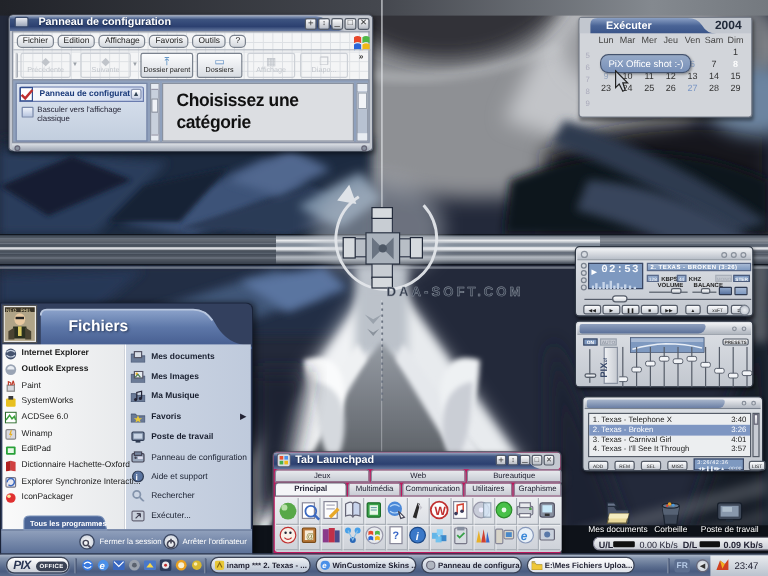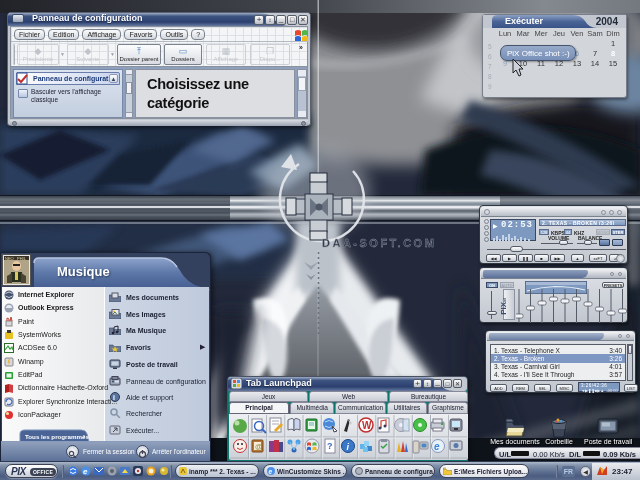--- a/index.html
+++ b/index.html
@@ -315,20 +315,29 @@
           </tr>
     <tr style="height:10px;">
             <td style="color:#98a8c0;">9</td>
             <td>10</td>
             <td>11</td>
             <td>12</td>
             <td>13</td>
             <td>14</td>
             <td>15</td>
           </tr>
+    <tr style="height:10px;">
+            <td>23</td>
+            <td>24</td>
+            <td>25</td>
+            <td>26</td>
+            <td style="color:#7a96c4;">27</td>
+            <td>28</td>
+            <td>29</td>
+          </tr>
   </tbody>
       </table>
   <div class="abs" style="left:5px;top:27px;font-size:6.5px;color:#aab;line-height:10px;">5<br>6<br>7<br>8<br>9</div>
 
   <div class="abs" style="left:17px;top:30px;width:76px;height:16px;background:linear-gradient(#96aac8,#7890b8);border:1px solid #44536e;border-radius:7px;box-shadow:1px 1px 2px rgba(0,0,0,.35);">
     <span style="position:absolute;left:6px;top:3px;font-size:8px;color:#fff;">PiX Office shot :-)</span>
   </div>
 
   <svg class="abs" width="14" height="20" style="left:28px;top:43px">
     <path d="M2,1 L2,15 L5,12 L8,18 L10,17 L8,11 L12,11 Z" fill="#cdd2da" stroke="#222" stroke-width="1"></path>
@@ -518,21 +527,21 @@
       <rect x="0" y="0" width="25" height="4" fill="#3a3428"></rect>
       <text x="1" y="4" font-size="4" fill="#e8d8a8">NEO&nbsp;&nbsp;&nbsp;PHIL</text>
       <ellipse cx="12.5" cy="10" rx="4.5" ry="5" fill="#e8c8a0"></ellipse>
       <rect x="9" y="8" width="7" height="2" fill="#222"></rect>
       <path d="M7,16 L18,16 L19,26 L6,26 Z" fill="#2a3020"></path>
       <rect x="11" y="16" width="3" height="8" fill="#d8c860"></rect>
       <path d="M3,20 L8,17 L8,27 L3,27 Z" fill="#4a4432"></path>
       <path d="M22,20 L17,17 L17,27 L22,27 Z" fill="#4a4432"></path>
     </svg>
   </div>
-  <div class="abs" style="left:57px;top:12px;font-size:13px;font-weight:bold;color:#fff;text-shadow:1px 1px 2px #2a3a5a;">Musique</div>
+  <div class="abs" style="left:57px;top:12px;font-size:13px;font-weight:bold;color:#fff;text-shadow:1px 1px 2px #2a3a5a;">Fichiers</div>
 
   <div class="abs" style="left:2px;top:35px;width:102px;height:154px;background:linear-gradient(90deg,#fafafa,#e8eaec);"></div>
   <div class="abs" style="left:104px;top:35px;width:105px;height:154px;background:linear-gradient(90deg,#cdd6e4,#bfcadc);border-left:1px solid #fff;"></div>
 
   <div class="abs smL" style="left:4px;top:37px;font-weight:bold;">
         <svg width="10" height="10">
           <circle cx="5" cy="5" r="4.5" fill="#45536e"></circle>
           <path d="M1.5,3.5 Q5,0.5 8.5,3.5 M1.5,6 Q5,9 8.5,6" stroke="#c8d2e2" stroke-width="1" fill="none"></path>
         </svg>
         <span>Internet Explorer</span>
@@ -690,21 +699,21 @@
     <div style="position:absolute;left:135px;top:3px;width:13px;height:13px;border-radius:50%;background:radial-gradient(#fdfdfd,#c0c8d4);border:1px solid #3a4660;">
       <svg width="11" height="11">
             <circle cx="5.5" cy="5.5" r="3" fill="none" stroke="#445" stroke-width="1.3"></circle>
             <line x1="5.5" y1="1" x2="5.5" y2="5" stroke="#445" stroke-width="1.3"></line>
           </svg>
     </div>
     <span style="position:absolute;left:151px;top:6px;font-size:6.5px;color:#fff;white-space:nowrap;">Arrêter l'ordinateur</span>
   </div>
 </div>
 
-<div class="abs" style="left:227px;top:376px;width:241px;height:92px;background:#0f766e;border:1px solid #4a5160;border-radius:4px 4px 2px 2px;box-shadow:1px 2px 4px rgba(0,0,0,.5);">
+<div class="abs" style="left:227px;top:376px;width:241px;height:92px;background:#be185d;border:1px solid #4a5160;border-radius:4px 4px 2px 2px;box-shadow:1px 2px 4px rgba(0,0,0,.5);">
   <svg class="abs" width="239" height="14" style="left:0;top:0">
     <rect width="239" height="14" rx="3" fill="#c4c8d0"></rect>
     <path d="M0,3 Q0,0 3,0 L196,0 Q208,0 212,7 Q216,14 226,14 L0,14 Z" fill="url(#tbg)"></path>
   </svg>
   <svg class="abs" width="11" height="11" style="left:3px;top:1px">
         <rect x="0" y="0" width="11" height="11" rx="2" fill="#d8dce2" stroke="#556"></rect>
         <rect x="2" y="2" width="3" height="3" fill="#e85030"></rect>
         <rect x="6" y="2" width="3" height="3" fill="#4a90e8"></rect>
         <rect x="2" y="6" width="3" height="3" fill="#48b048"></rect>
         <rect x="6" y="6" width="3" height="3" fill="#f0b818"></rect>
@@ -1015,15 +1024,15 @@
     <span>E:\Mes Fichiers Uploa...</span>
   </div>
   <div class="abs" style="left:556px;top:3px;width:2px;height:13px;background:linear-gradient(90deg,#8a97ad,#3d4c6c);border-radius:1px;"></div>
   <div class="abs" style="left:562px;top:4px;width:13px;height:11px;background:#5d6f90;border-radius:2px;color:#b8cce8;font-size:7px;font-weight:bold;text-align:center;line-height:11px;">FR</div>
   <div class="abs" style="left:580px;top:4px;width:11px;height:11px;border-radius:50%;background:radial-gradient(#f4f6f8,#b8c0cc);border:1px solid #667;color:#333;font-size:6px;text-align:center;line-height:10px;">◀</div>
   <div class="abs" style="left:592px;top:1px;width:48px;height:18px;background:linear-gradient(#e8ebef,#b8c0cc);"></div>
   <svg class="abs" width="12" height="12" style="left:596px;top:3px">
         <path d="M1,10 L4,2 L8,5 L11,1 L11,10 Z" fill="#d04020"></path>
         <path d="M4,2 L8,5 L6,9 Z" fill="#f0b020"></path>
       </svg>
-  <div class="abs" style="left:612px;top:5px;font-size:8px;font-weight:bold;color:#223;">23:47</div>
+  <div class="abs" style="left:612px;top:5px;font-size:8px;font-weight:normal;color:#223;">23:47</div>
 </div>
 </div>
 
 </body></html>

